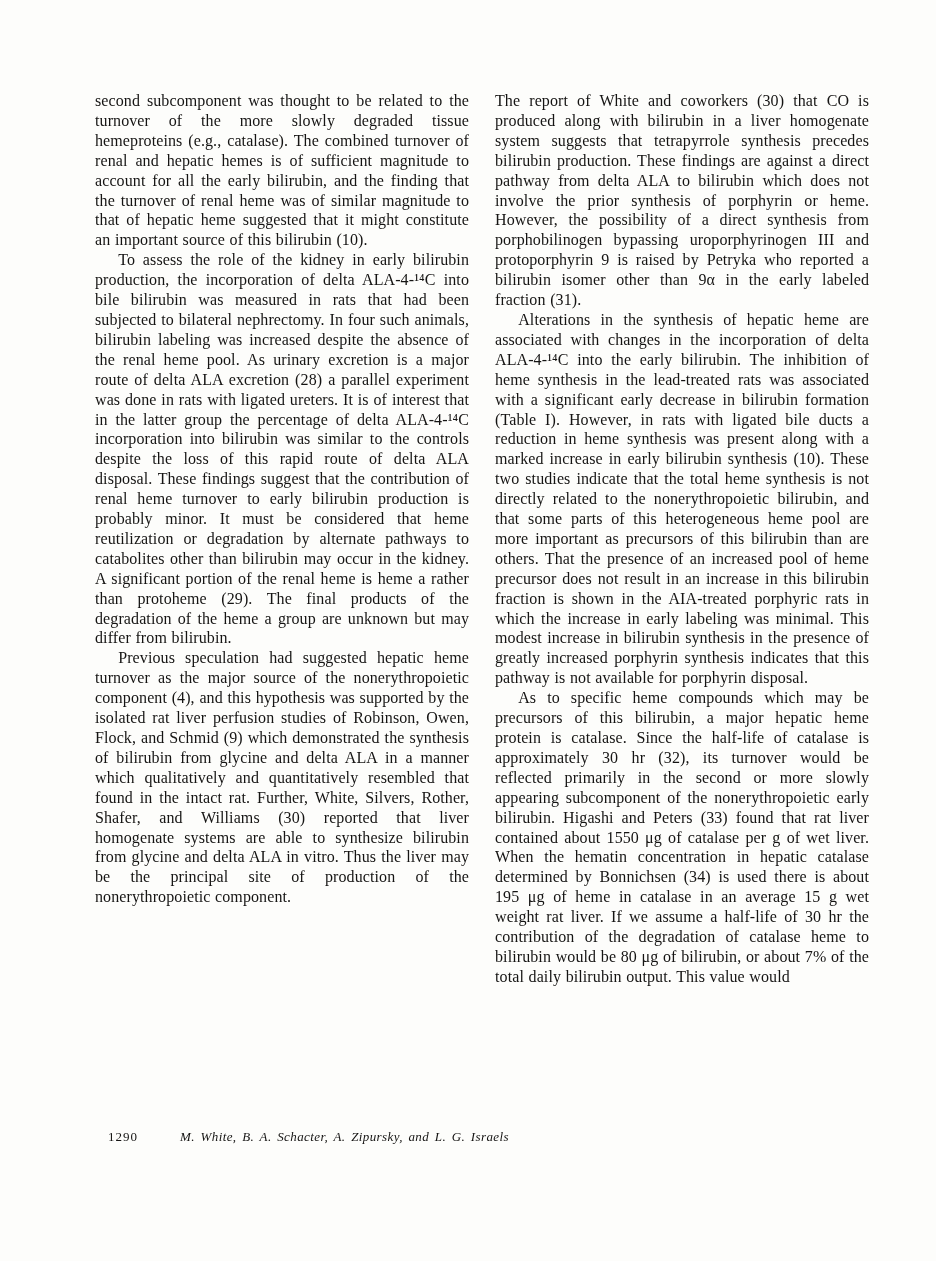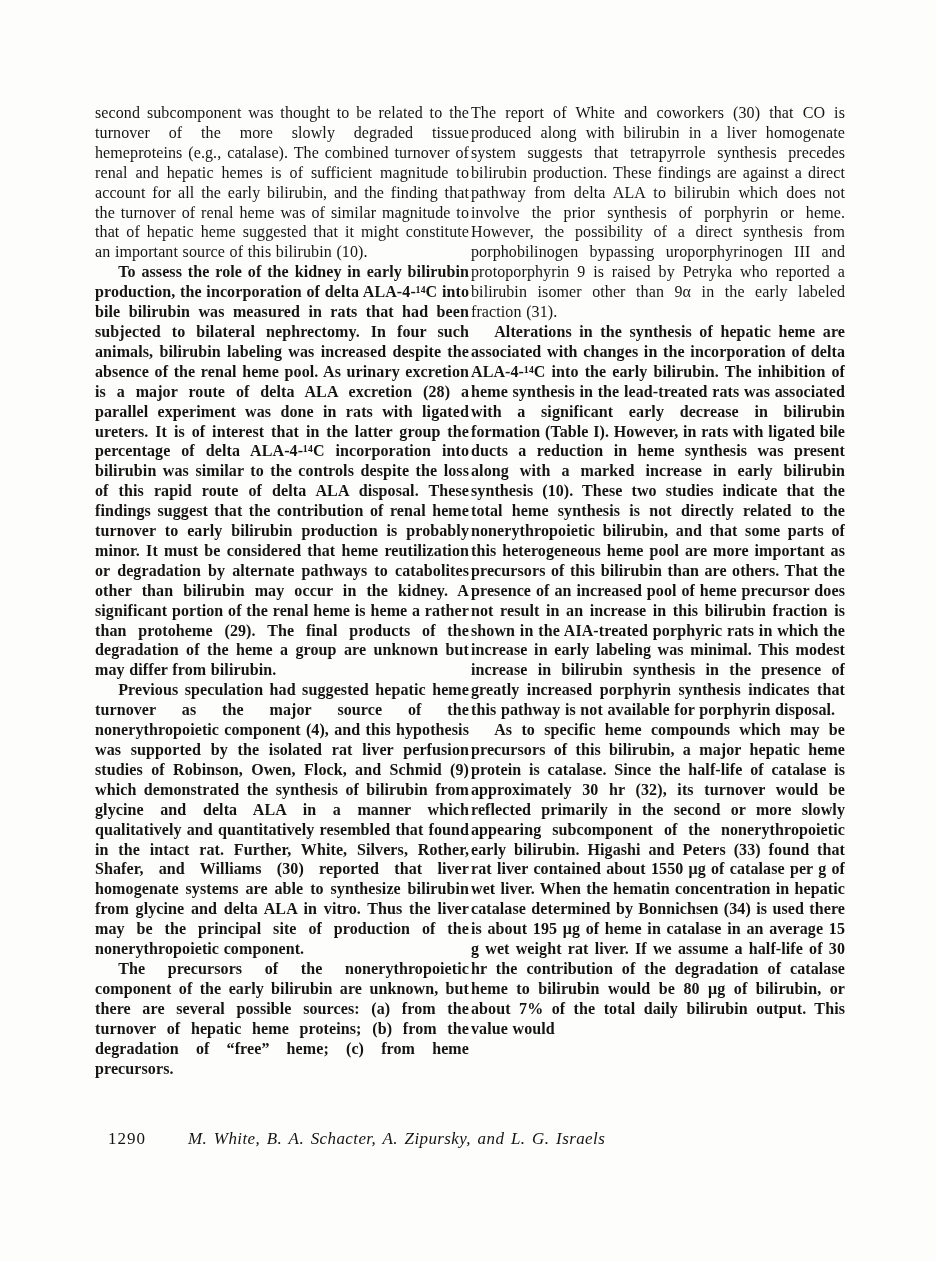--- a/index.html
+++ b/index.html
@@ -16,47 +16,45 @@
     overflow: hidden;
     font-family: "Liberation Serif", "DejaVu Serif", serif;
     color: #151413;
   }
   .content {
     position: absolute;
     left: 95px;
     top: 91px;
     width: 766px;
     display: flex;
-    gap: 2px;
-    margin-top: 12px;
+    gap: 26px;
   }
   .column {
     width: 374px;
     flex: 0 0 374px;
     font-size: 16px;
     line-height: 19.9px;
     text-align: justify;
     letter-spacing: 0.1px;
   }
   .column p {
     margin: 0;
     padding: 0;
     word-spacing: 0.5px;
   }
   .column p.indent {
     text-indent: 1.45em;
-    font-weight: bold;
   }
   .footer {
     position: absolute;
     left: 108px;
     top: 1129px;
     display: flex;
     align-items: baseline;
-    font-size: 17px;
+    font-size: 13px;
     justify-content: space-between;
   }
   .page-number {
     font-variant-numeric: oldstyle-nums;
     letter-spacing: 1px;
   }
   .authors {
     font-style: italic;
     margin-left: 42px;
     letter-spacing: 0.4px;
@@ -65,21 +63,20 @@
 </style>
 </head>
 <body>
 
 <div class="sheet">
   <div class="content">
     <div class="column">
         <p>second subcomponent was thought to be related to the turnover of the more slowly degraded tissue hemeproteins (e.g., catalase). The combined turnover of renal and hepatic hemes is of sufficient magnitude to account for all the early bilirubin, and the finding that the turnover of renal heme was of similar magnitude to that of hepatic heme suggested that it might constitute an important source of this bilirubin (10).</p>
         <p class="indent">To assess the role of the kidney in early bilirubin production, the incorporation of delta ALA-4-¹⁴C into bile bilirubin was measured in rats that had been subjected to bilateral nephrectomy. In four such animals, bilirubin labeling was increased despite the absence of the renal heme pool. As urinary excretion is a major route of delta ALA excretion (28) a parallel experiment was done in rats with ligated ureters. It is of interest that in the latter group the percentage of delta ALA-4-¹⁴C incorporation into bilirubin was similar to the controls despite the loss of this rapid route of delta ALA disposal. These findings suggest that the contribution of renal heme turnover to early bilirubin production is probably minor. It must be considered that heme reutilization or degradation by alternate pathways to catabolites other than bilirubin may occur in the kidney. A significant portion of the renal heme is heme a rather than protoheme (29). The final products of the degradation of the heme a group are unknown but may differ from bilirubin.</p>
         <p class="indent">Previous speculation had suggested hepatic heme turnover as the major source of the nonerythropoietic component (4), and this hypothesis was supported by the isolated rat liver perfusion studies of Robinson, Owen, Flock, and Schmid (9) which demonstrated the synthesis of bilirubin from glycine and delta ALA in a manner which qualitatively and quantitatively resembled that found in the intact rat. Further, White, Silvers, Rother, Shafer, and Williams (30) reported that liver homogenate systems are able to synthesize bilirubin from glycine and delta ALA in vitro. Thus the liver may be the principal site of production of the nonerythropoietic component.</p>
-        <p class="indent">The precursors of the nonerythropoietic component of the early bilirubin are unknown, but there are several possible sources: (a) from the turnover of hepatic heme proteins; (b) from the degradation of “free” heme; (c) from heme precursors.</p>
       </div>
     <div class="column">
         <p>The report of White and coworkers (30) that CO is produced along with bilirubin in a liver homogenate system suggests that tetrapyrrole synthesis precedes bilirubin production. These findings are against a direct pathway from delta ALA to bilirubin which does not involve the prior synthesis of porphyrin or heme. However, the possibility of a direct synthesis from porphobilinogen bypassing uroporphyrinogen III and protoporphyrin 9 is raised by Petryka who reported a bilirubin isomer other than 9α in the early labeled fraction (31).</p>
         <p class="indent">Alterations in the synthesis of hepatic heme are associated with changes in the incorporation of delta ALA-4-¹⁴C into the early bilirubin. The inhibition of heme synthesis in the lead-treated rats was associated with a significant early decrease in bilirubin formation (Table I). However, in rats with ligated bile ducts a reduction in heme synthesis was present along with a marked increase in early bilirubin synthesis (10). These two studies indicate that the total heme synthesis is not directly related to the nonerythropoietic bilirubin, and that some parts of this heterogeneous heme pool are more important as precursors of this bilirubin than are others. That the presence of an increased pool of heme precursor does not result in an increase in this bilirubin fraction is shown in the AIA-treated porphyric rats in which the increase in early labeling was minimal. This modest increase in bilirubin synthesis in the presence of greatly increased porphyrin synthesis indicates that this pathway is not available for porphyrin disposal.</p>
         <p class="indent">As to specific heme compounds which may be precursors of this bilirubin, a major hepatic heme protein is catalase. Since the half-life of catalase is approximately 30 hr (32), its turnover would be reflected primarily in the second or more slowly appearing subcomponent of the nonerythropoietic early bilirubin. Higashi and Peters (33) found that rat liver contained about 1550 μg of catalase per g of wet liver. When the hematin concentration in hepatic catalase determined by Bonnichsen (34) is used there is about 195 μg of heme in catalase in an average 15 g wet weight rat liver. If we assume a half-life of 30 hr the contribution of the degradation of catalase heme to bilirubin would be 80 μg of bilirubin, or about 7% of the total daily bilirubin output. This value would</p>
       </div>
   </div>
 
   <div class="footer">
     <span class="page-number">1290</span>

